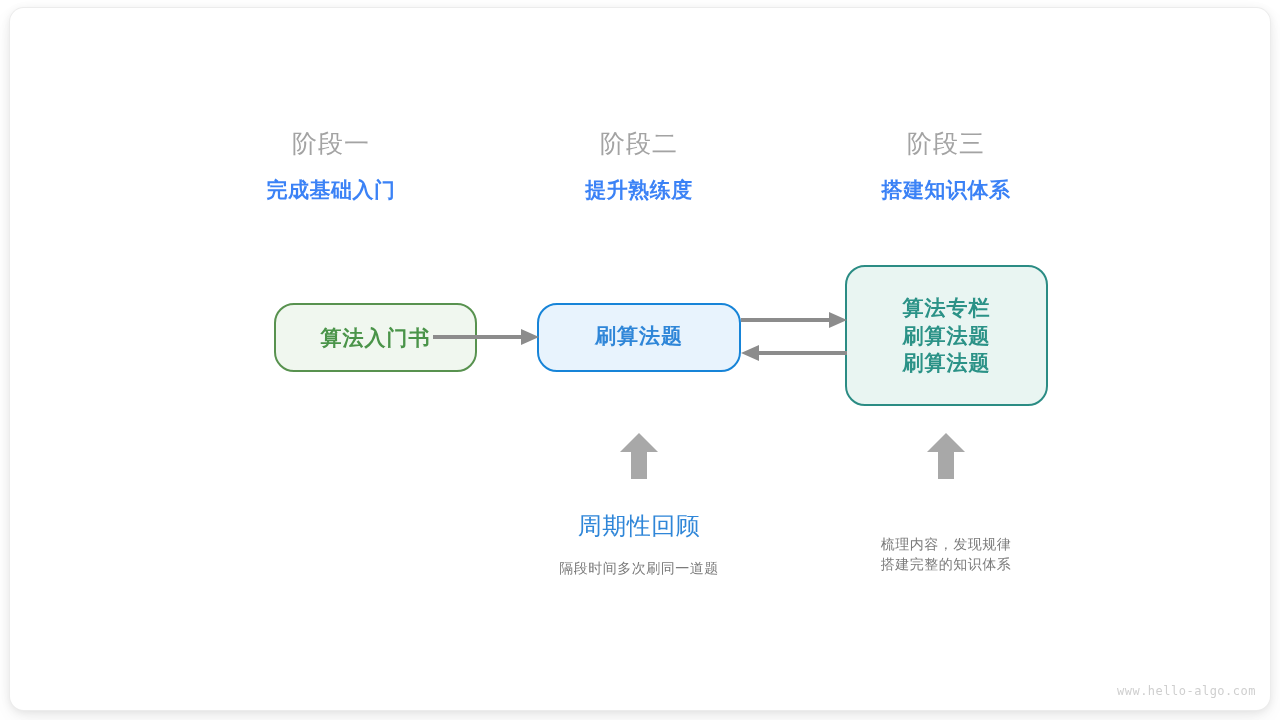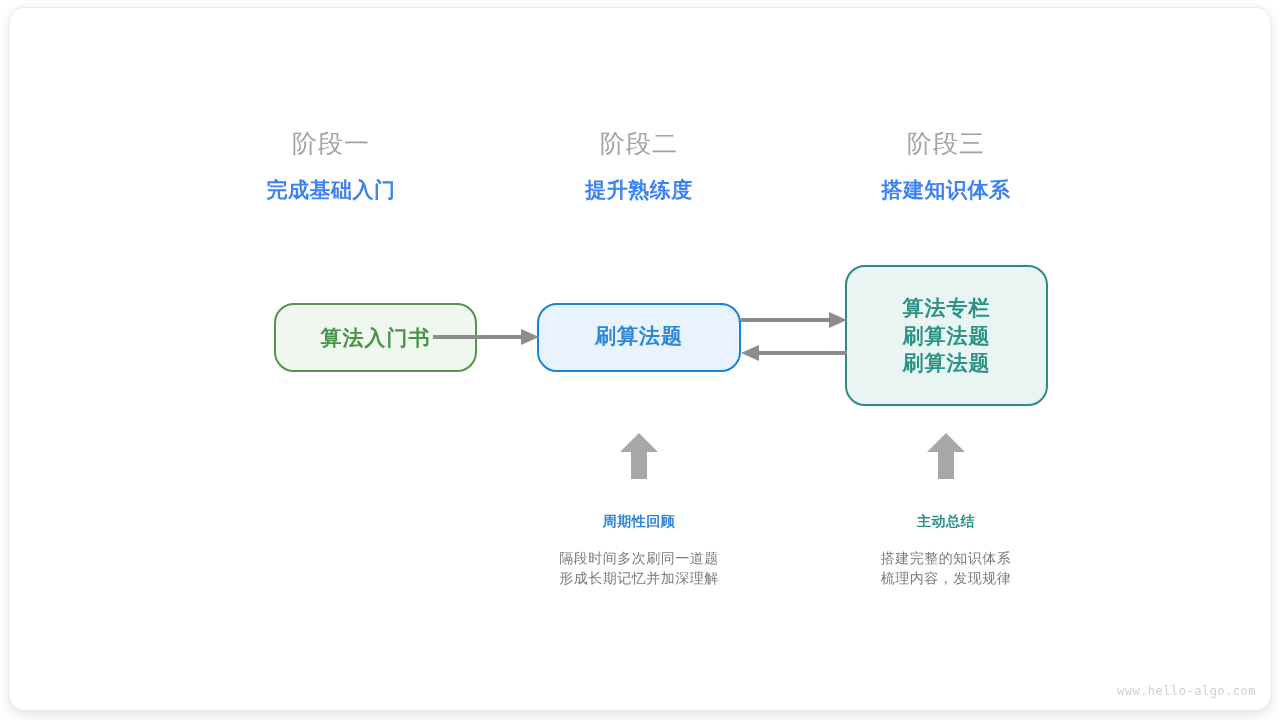--- a/index.html
+++ b/index.html
@@ -102,22 +102,22 @@
   .up-arrow { position: absolute; }
   .up-arrow svg { display: block; }
 
   
   .annot {
     position: absolute;
     width: 300px;
     text-align: center;
   }
   .annot-title {
-    font-size: 14px;
-    font-weight: bold;
+    font-size: 24px;
+    font-weight: normal;
     line-height: 1;
     letter-spacing: 0.5px;
   }
   .annot-title.blue { color: #2f86d8; }
   .annot-title.teal { color: #2b9287; }
   .annot-desc {
     margin-top: 22px;
     font-size: 14px;
     color: #7b7b7b;
     line-height: 1.42;
@@ -200,26 +200,24 @@
   <div class="up-arrow" style="left:927px; top:433px;">
     <svg width="38" height="46" viewBox="0 0 38 46">
       <polygon points="19,0 38,19 27,19 27,46 11,46 11,19 0,19" fill="#a8a8a8"></polygon>
     </svg>
   </div>
 
   <div class="annot" style="left:489px; top:514px;">
     <div class="annot-title blue">周期性回顾</div>
     <div class="annot-desc">
       <div>隔段时间多次刷同一道题</div>
-      <div>形成长期记忆并加深理解</div>
     </div>
   </div>
 
   <div class="annot" style="left:796px; top:514px;">
-    <div class="annot-title teal">主动总结</div>
     <div class="annot-desc">
+      <div>梳理内容，发现规律</div>
       <div>搭建完整的知识体系</div>
-      <div>梳理内容，发现规律</div>
     </div>
   </div>
 
   <div class="watermark">www.hello-algo.com</div>
 </div>
 
 </body></html>

